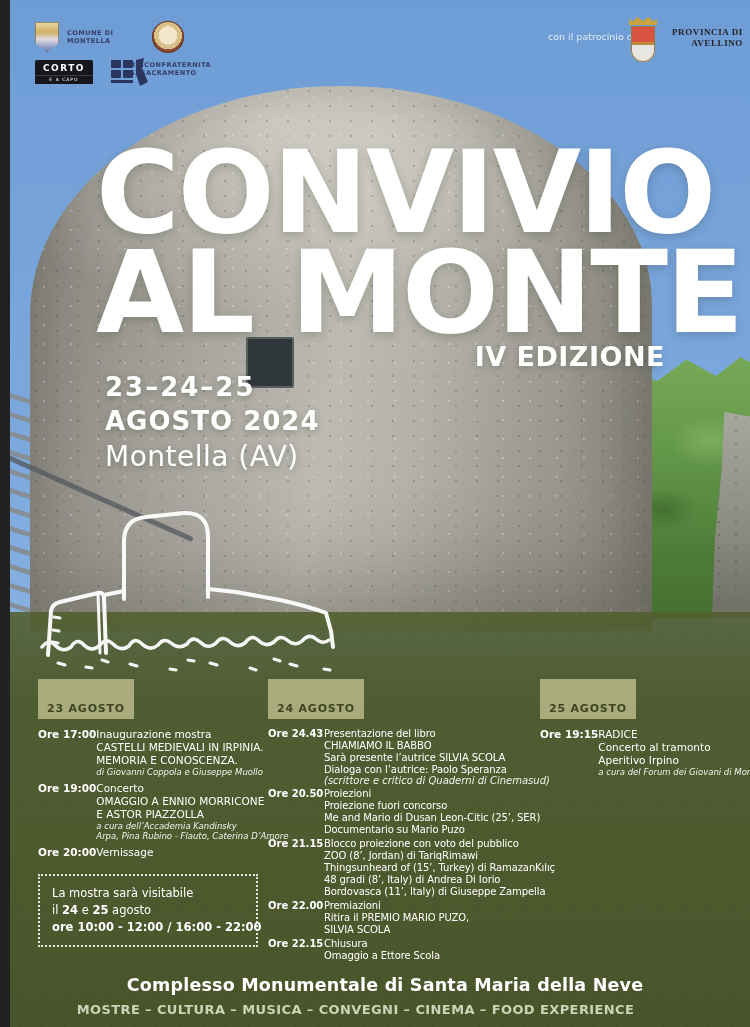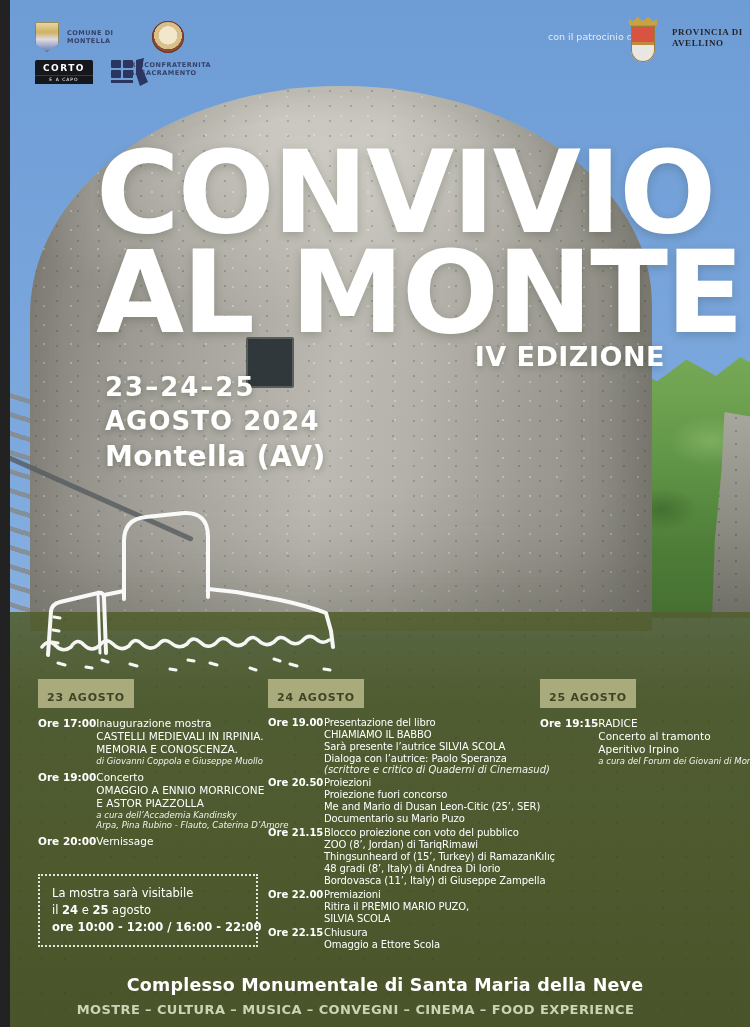--- a/index.html
+++ b/index.html
@@ -71,29 +71,29 @@
 
   
   .title{left:86px;top:143px;width:575px;color:#fff;font-weight:bold;
     font-size:114px;line-height:100px;letter-spacing:-2px;
     text-shadow:0 3px 10px rgba(40,50,30,.22);white-space:nowrap;}
   .edition{left:88px;top:341px;width:567px;text-align:right;color:#fff;font-weight:bold;
     font-size:27px;letter-spacing:.5px;text-shadow:0 2px 6px rgba(40,50,30,.25);}
   .dates{left:95px;top:370px;color:#fff;text-shadow:0 2px 6px rgba(40,50,30,.3);}
   .dates .days{font-size:26px;font-weight:bold;letter-spacing:2px;line-height:34px;}
   .dates .month{font-size:26px;font-weight:bold;letter-spacing:1px;line-height:34px;}
-  .dates .place{font-size:28px;font-weight:bold;letter-spacing:.5px;line-height:38px;}
+  .dates .place{font-size:28px;font-weight:normal;letter-spacing:.5px;line-height:38px;}
 
   
   .col{color:#fff;}
   .col1{left:28px;top:679px;width:228px;}
   .col2{left:258px;top:679px;width:268px;}
   .col3{left:530px;top:679px;width:215px;}
   .day-label{display:inline-block;background:#a9ab7d;color:#3e4522;font-weight:bold;
-    font-size:11px;letter-spacing:.8px;padding:12px 9px 4px;margin-bottom:9px;}
+    font-size:11px;letter-spacing:.8px;padding:23px 9px 4px;margin-bottom:9px;}
   .event{display:flex;margin-bottom:4px;}
   .event .time{flex:0 0 56px;font-weight:bold;font-size:10.5px;line-height:13px;white-space:nowrap;}
   .event .details{flex:1;}
   .line{font-size:10.5px;line-height:13px;white-space:nowrap;}
   .credit{font-size:8.5px;line-height:10.5px;font-style:italic;opacity:.92;white-space:nowrap;}
   .col2 .event{margin-bottom:2px;}
   .col2 .time{flex:0 0 56px;font-size:10px;line-height:12px;}
   .col2 .line{font-size:10px;line-height:12px;letter-spacing:-.1px;}
   .col2 .credit{font-size:10px;line-height:10px;font-style:italic;}
   .col3 .time{flex:0 0 52px;}
@@ -162,21 +162,21 @@
     <rect x="13" y="12" width="10" height="8" rx="1" fill="#2a3560"></rect>
     <path d="M26,2 l8,-2 -2,10 6,14 -8,4 -4,-12 z" fill="#2a3560"></path>
     <rect x="1" y="22" width="22" height="3" fill="#2a3560"></rect>
   </svg>
 
   <div class="abs patronage-text" style="left:538px;top:31px;">con il patrocinio di</div>
   <div class="abs" style="left:618px;top:16px;width:30px;">
     <div class="crown"></div>
     <div class="prov-shield"></div>
   </div>
-  <div class="abs prov-label" style="left:662px;top:27px;">
+  <div class="abs prov-label" style="left:662px;top:27px;text-align:right;">
     <div>PROVINCIA DI</div>
     <div>AVELLINO</div>
   </div>
 
   <div class="abs title">
     <div>CONVIVIO</div>
     <div>AL MONTE</div>
   </div>
   <div class="abs edition">IV EDIZIONE</div>
 
@@ -211,21 +211,21 @@
       <div class="time">Ore 20:00</div>
       <div class="details">
         <div class="line">Vernissage</div>
       </div>
     </div>
   </div>
 
   <div class="abs col col2">
     <div class="day-label">24 AGOSTO</div>
     <div class="event">
-      <div class="time">Ore 19.00</div>
+      <div class="time">Ore 24.43</div>
       <div class="details">
         <div class="line">Presentazione del libro</div>
         <div class="line">CHIAMIAMO IL BABBO</div>
         <div class="line">Sarà presente l’autrice SILVIA SCOLA</div>
         <div class="line">Dialoga con l’autrice: Paolo Speranza</div>
         <div class="credit">(scrittore e critico di Quaderni di Cinemasud)</div>
       </div>
     </div>
     <div class="event">
       <div class="time">Ore 20.50</div>

